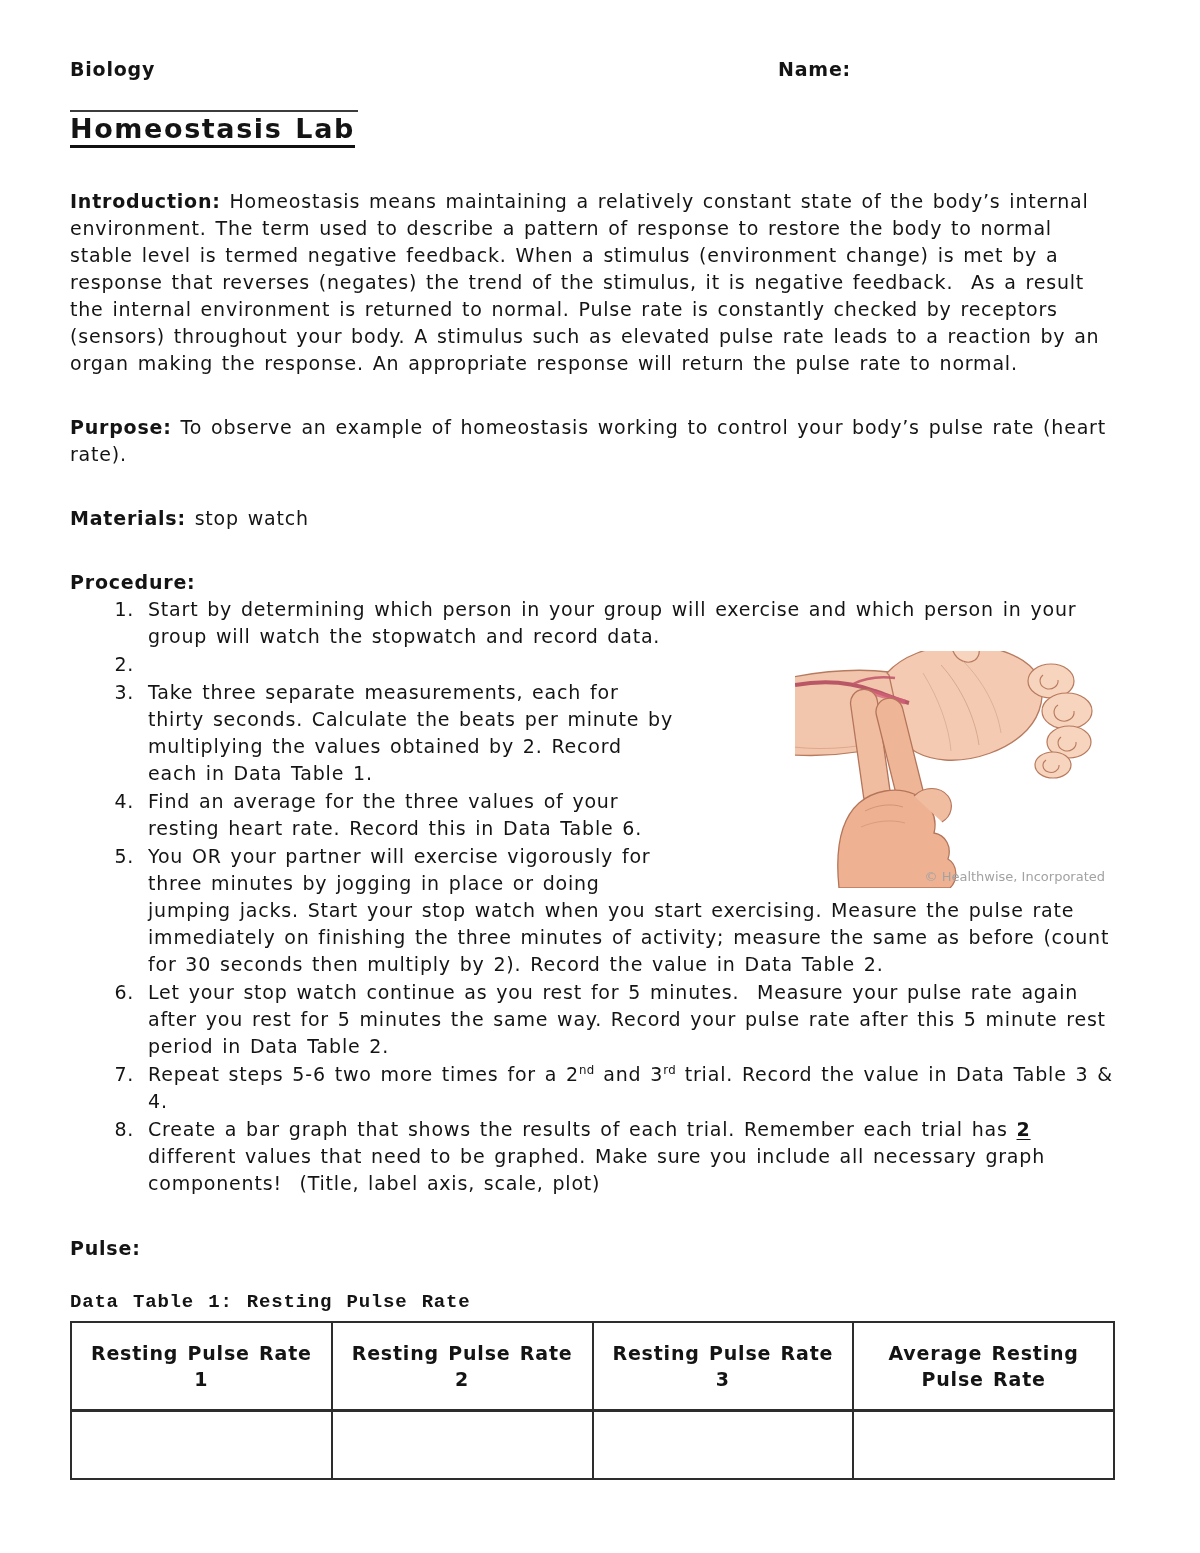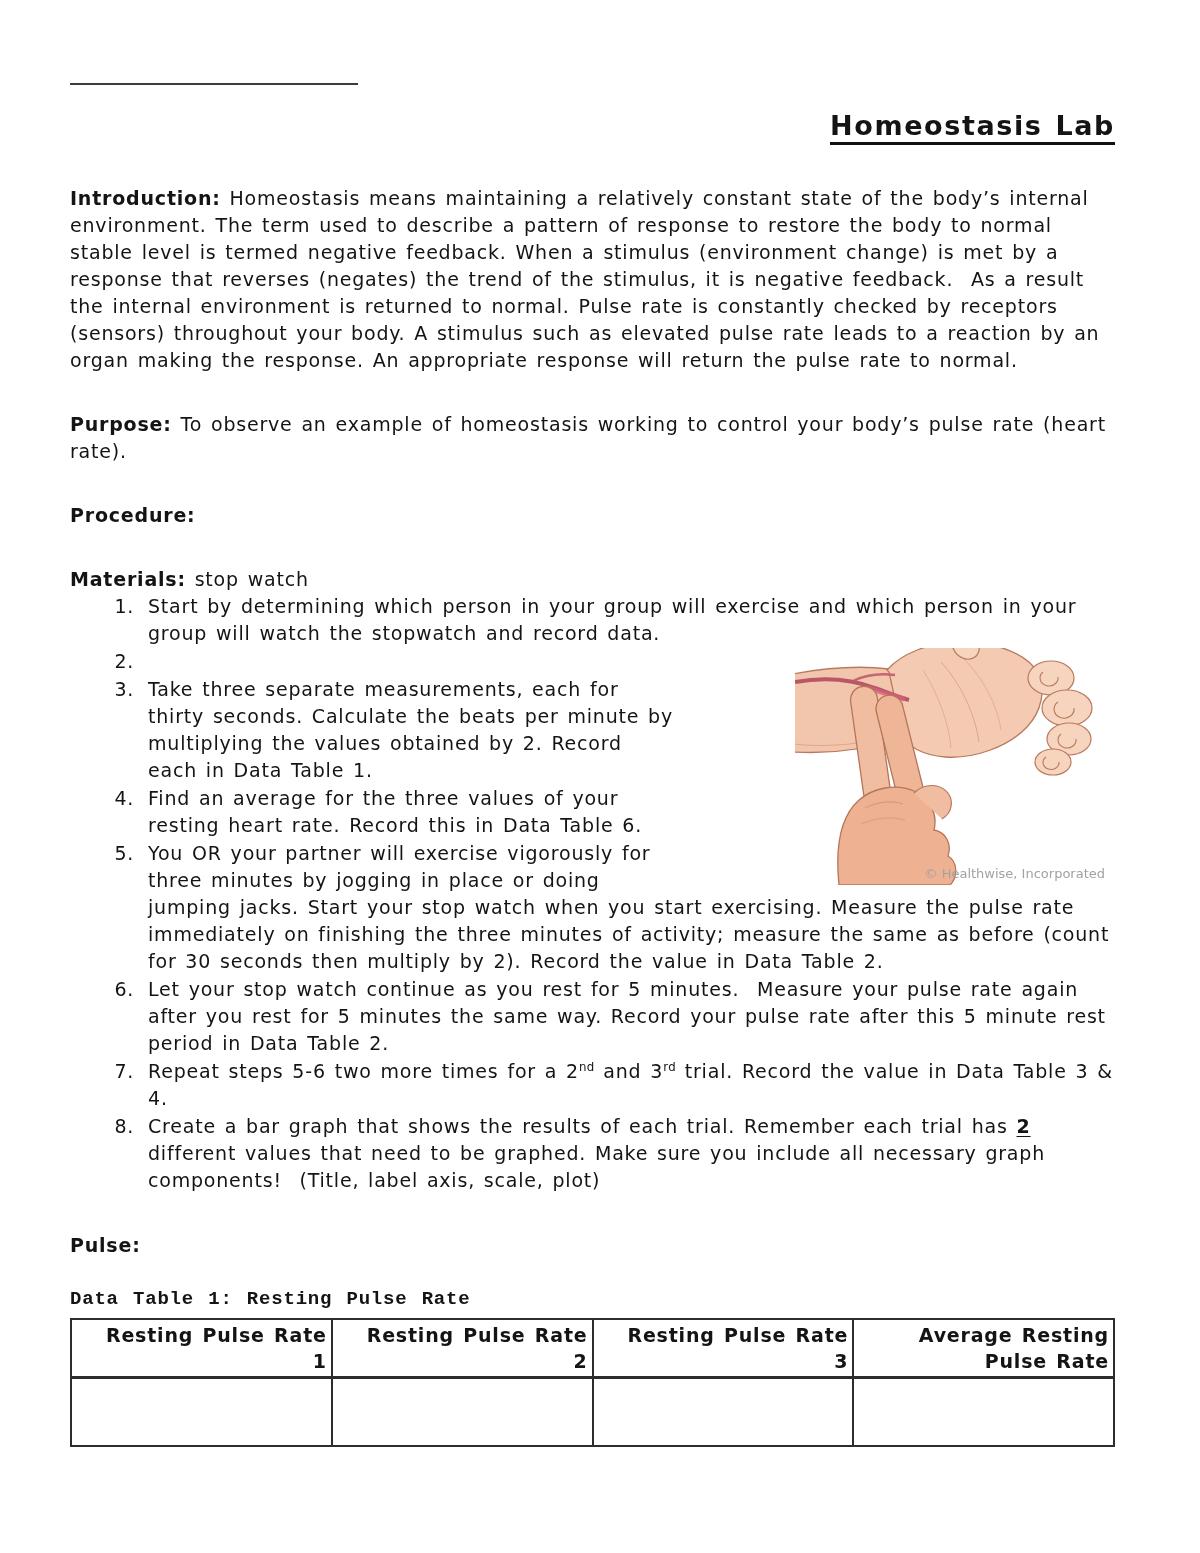--- a/index.html
+++ b/index.html
@@ -13,21 +13,21 @@
   .page { padding:56px 85px 0 70px; }
   b, .bold { font-weight:bold; }
   .t { white-space:pre-wrap; }
 
   
   .doc-header { display:flex; }
   .doc-header .course-cell { width:708px; }
   .sig-line { width:288px; border-bottom:2.5px solid #3c3c3c; margin-top:27px; }
 
   
-  .title-wrap { text-align:right; margin-top:24px; }
+  .title-wrap { text-align:left; }
   .title-wrap span {
     font-size:27px; font-weight:bold; line-height:34px; letter-spacing:1.6px;
     border-bottom:3px solid #111; padding-bottom:1px;
   }
 
   .block { margin-top:37px; }
   .intro-block { margin-top:42px; }
 
   
   ol.procedure { margin:0; padding-left:73px; }
@@ -45,43 +45,47 @@
     position:absolute; right:10px; bottom:6px;
     font-size:13px; line-height:10px; color:#a2a2a2;
     letter-spacing:0; word-spacing:0;
   }
 
   
   .table-caption { margin-top:27px; margin-bottom:5px;font-family:Liberation Mono, monospace; }
   table.data-table { width:100%; border-collapse:collapse; table-layout:fixed; margin-top:2px; }
   table.data-table th {
     border:2px solid #2d2d2d; border-bottom:3px solid #2d2d2d;
-    font-weight:bold; text-align:right; vertical-align:middle;
-    padding:2px 4px; line-height:26px; white-space:pre-line;
+    font-weight:bold; text-align:center; vertical-align:middle;
+    padding:17px 4px; line-height:26px; white-space:pre-line;
   }
   table.data-table td { border:2px solid #2d2d2d; height:68px; }
 
   .clear { clear:both; }
 </style>
 </head>
 <body>
 
 <div class="page">
 
+  <div class="doc-header">
+    <div class="course-cell"><b>Biology</b></div>
+    <div><b>Name:</b></div>
+  </div>
   <div class="sig-line"></div>
 
   <div class="title-wrap"><span>Homeostasis Lab</span></div>
 
   <p class="intro-block"><b class="t">Introduction:</b><span class="t"> Homeostasis means maintaining a relatively constant state of the body’s internal environment. The term used to describe a pattern of response to restore the body to normal stable level is termed negative feedback. When a stimulus (environment change) is met by a response that reverses (negates) the trend of the stimulus, it is negative feedback.  As a result the internal environment is returned to normal. Pulse rate is constantly checked by receptors (sensors) throughout your body. A stimulus such as elevated pulse rate leads to a reaction by an organ making the response. An appropriate response will return the pulse rate to normal.</span></p>
 
   <p class="block"><b class="t">Purpose:</b><span class="t"> To observe an example of homeostasis working to control your body’s pulse rate (heart rate).</span></p>
 
+  <p class="block"><b class="t">Materials:</b><span class="t"> stop watch</span></p>
+
   <p class="block"><b class="t">Procedure:</b></p>
-
-  <p class="block"><b class="t">Materials:</b><span class="t"> stop watch</span></p>
   <ol class="procedure">
     <li><span class="t">Start by determining which person in your group will exercise and which person in your group will watch the stopwatch and record data.</span></li>
     <li><span class="fig">
           <svg width="320" height="237" viewBox="0 0 320 237" xmlns="http://www.w3.org/2000/svg">
         <g>
 
           <path d="M-2,26 C30,20 62,17 94,21 L110,90 C72,102 34,106 -2,104 Z" fill="#f2c6ac" stroke="#b87a5e" stroke-width="1.3"></path>
           <path d="M-2,96 C34,100 70,96 106,86" fill="none" stroke="#d89a7c" stroke-width="1" opacity="0.7"></path>
 
           <path d="M92,22 C106,6 134,-6 166,-6 C202,-6 232,6 243,25 C251,41 247,63 232,79 C213,99 179,111 150,109 C127,107 112,98 108,88 L94,24 Z" fill="#f4cbb2" stroke="#b87a5e" stroke-width="1.3"></path>

